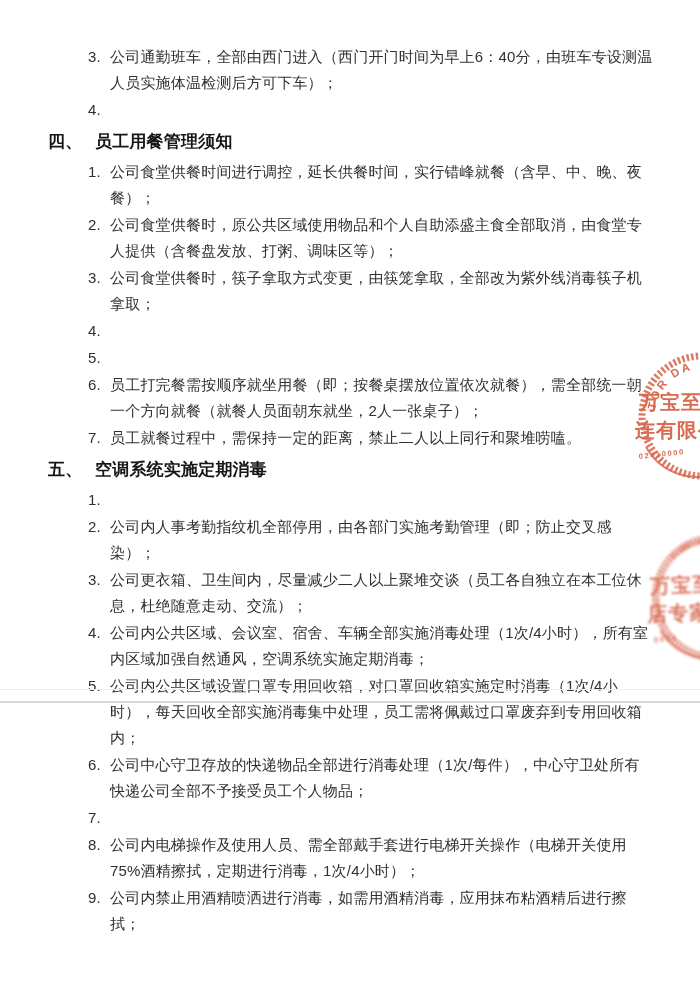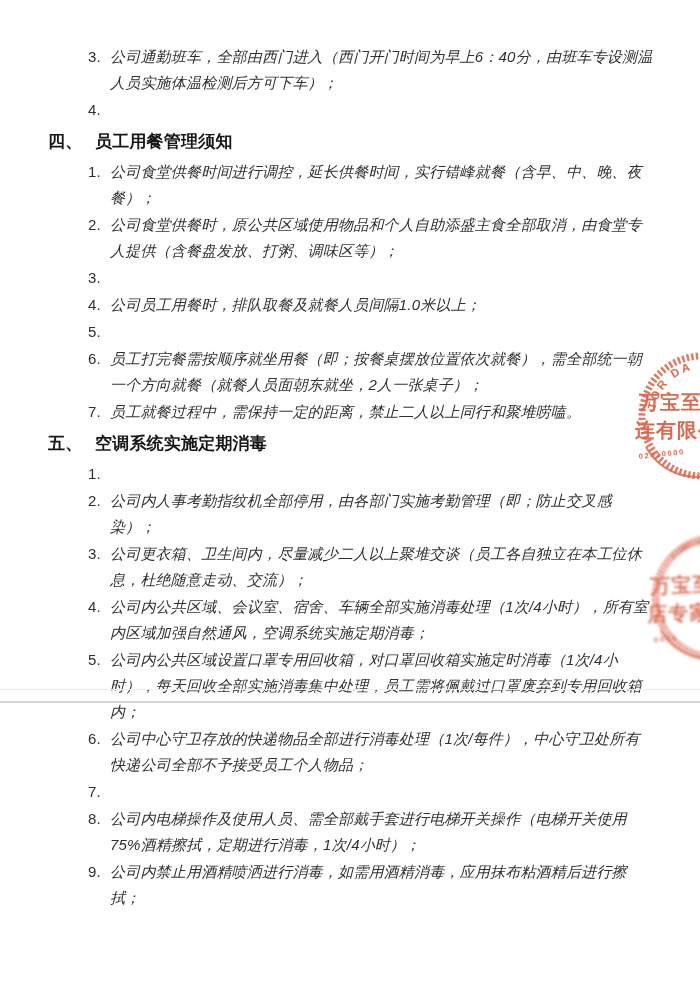--- a/index.html
+++ b/index.html
@@ -15,21 +15,21 @@
     letter-spacing:0.2px;
   }
   .section-header{
     display:flex;font-weight:bold;font-size:17px;line-height:26px;
     color:#161616;margin:6px 0 4px 0;
   }
   .section-number{width:47px;flex-shrink:0;}
   .section-title{flex:1;}
   .item{display:flex;margin:0 0 1px 0;}
   .item .num{width:22px;margin-left:40px;flex-shrink:0;}
-  .item .txt{flex:1;font-style:italic;}
+  .item .txt{flex:1;}
   .scanline{position:absolute;left:0;width:700px;pointer-events:none;}
   .scanline.light{top:689px;height:1px;background:#ededea;}
   .scanline.dark{top:701px;height:2px;background:#d2d1ce;opacity:.85;}
   .stamp{position:absolute;pointer-events:none;}
   .stamp1{left:624px;top:352px;}
   .stamp2{left:638px;top:534px;filter:blur(1.1px);opacity:.93;transform:rotate(-2deg);}
   .seal-text{font-family:"Liberation Sans","DejaVu Sans",sans-serif;font-weight:bold;}
 </style>
 </head>
 <body>
@@ -53,24 +53,24 @@
     <div class="item">
       <span class="num">1.</span>
       <span class="txt">公司食堂供餐时间进行调控，延长供餐时间，实行错峰就餐（含早、中、晚、夜餐）；</span>
     </div>
     <div class="item">
       <span class="num">2.</span>
       <span class="txt">公司食堂供餐时，原公共区域使用物品和个人自助添盛主食全部取消，由食堂专人提供（含餐盘发放、打粥、调味区等）；</span>
     </div>
     <div class="item">
       <span class="num">3.</span>
+      <span class="txt">公司食堂供餐时，筷子拿取方式变更，由筷笼拿取，全部改为紫外线消毒筷子机拿取；</span>
     </div>
     <div class="item">
       <span class="num">4.</span>
-      <span class="txt">公司员工用餐时，排队取餐及就餐人员间隔1.0米以上；</span>
     </div>
     <div class="item">
       <span class="num">5.</span>
     </div>
     <div class="item">
       <span class="num">6.</span>
       <span class="txt">员工打完餐需按顺序就坐用餐（即；按餐桌摆放位置依次就餐），需全部统一朝一个方向就餐（就餐人员面朝东就坐，2人一张桌子）；</span>
     </div>
     <div class="item">
       <span class="num">7.</span>

